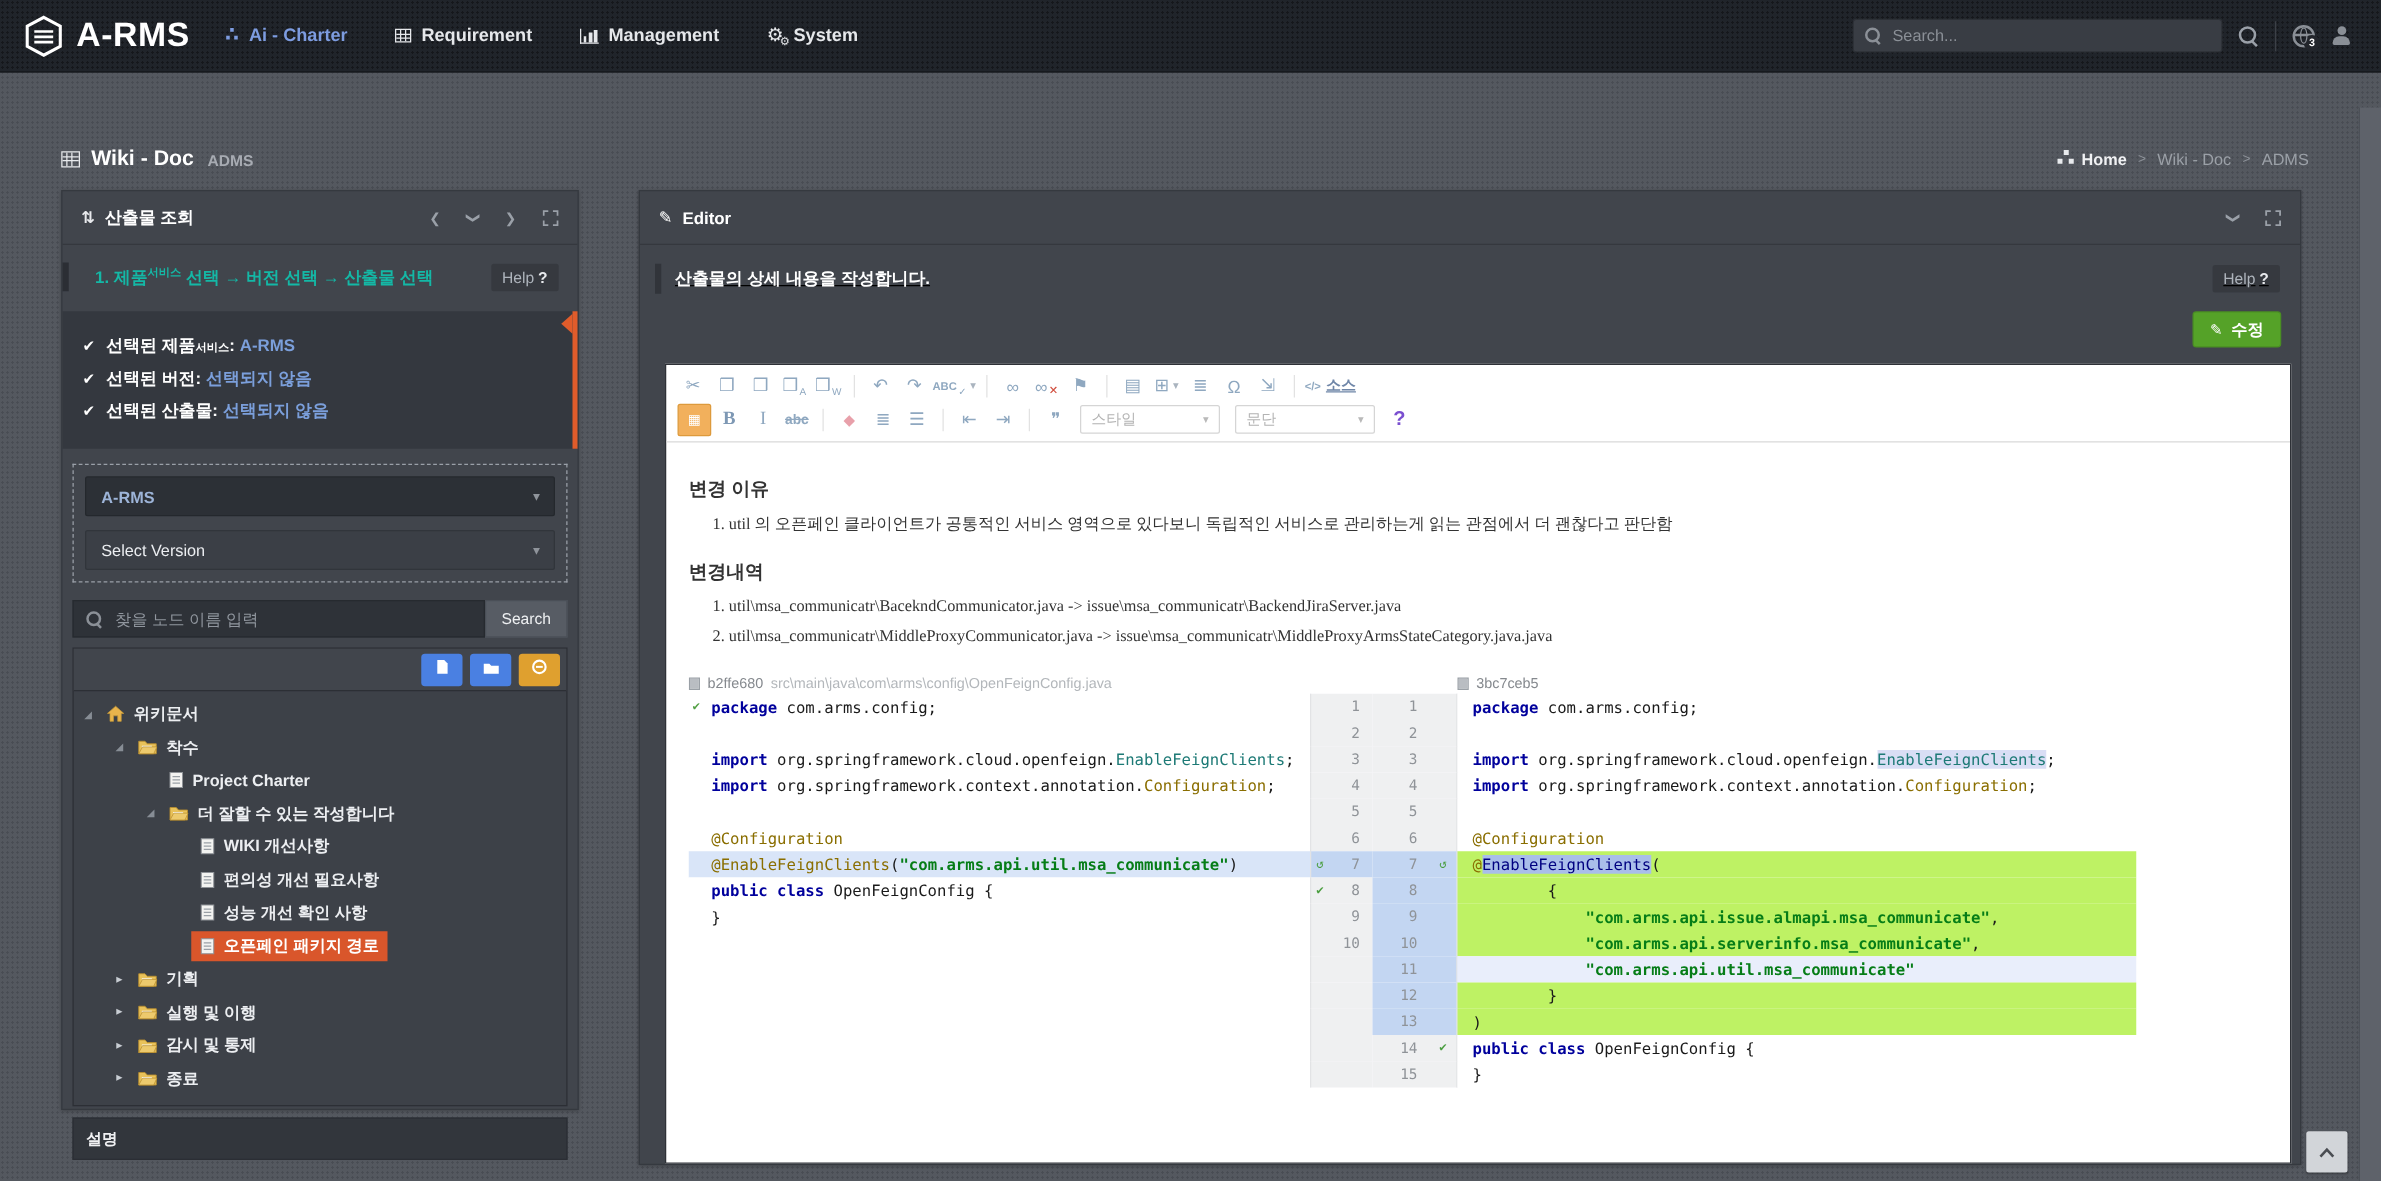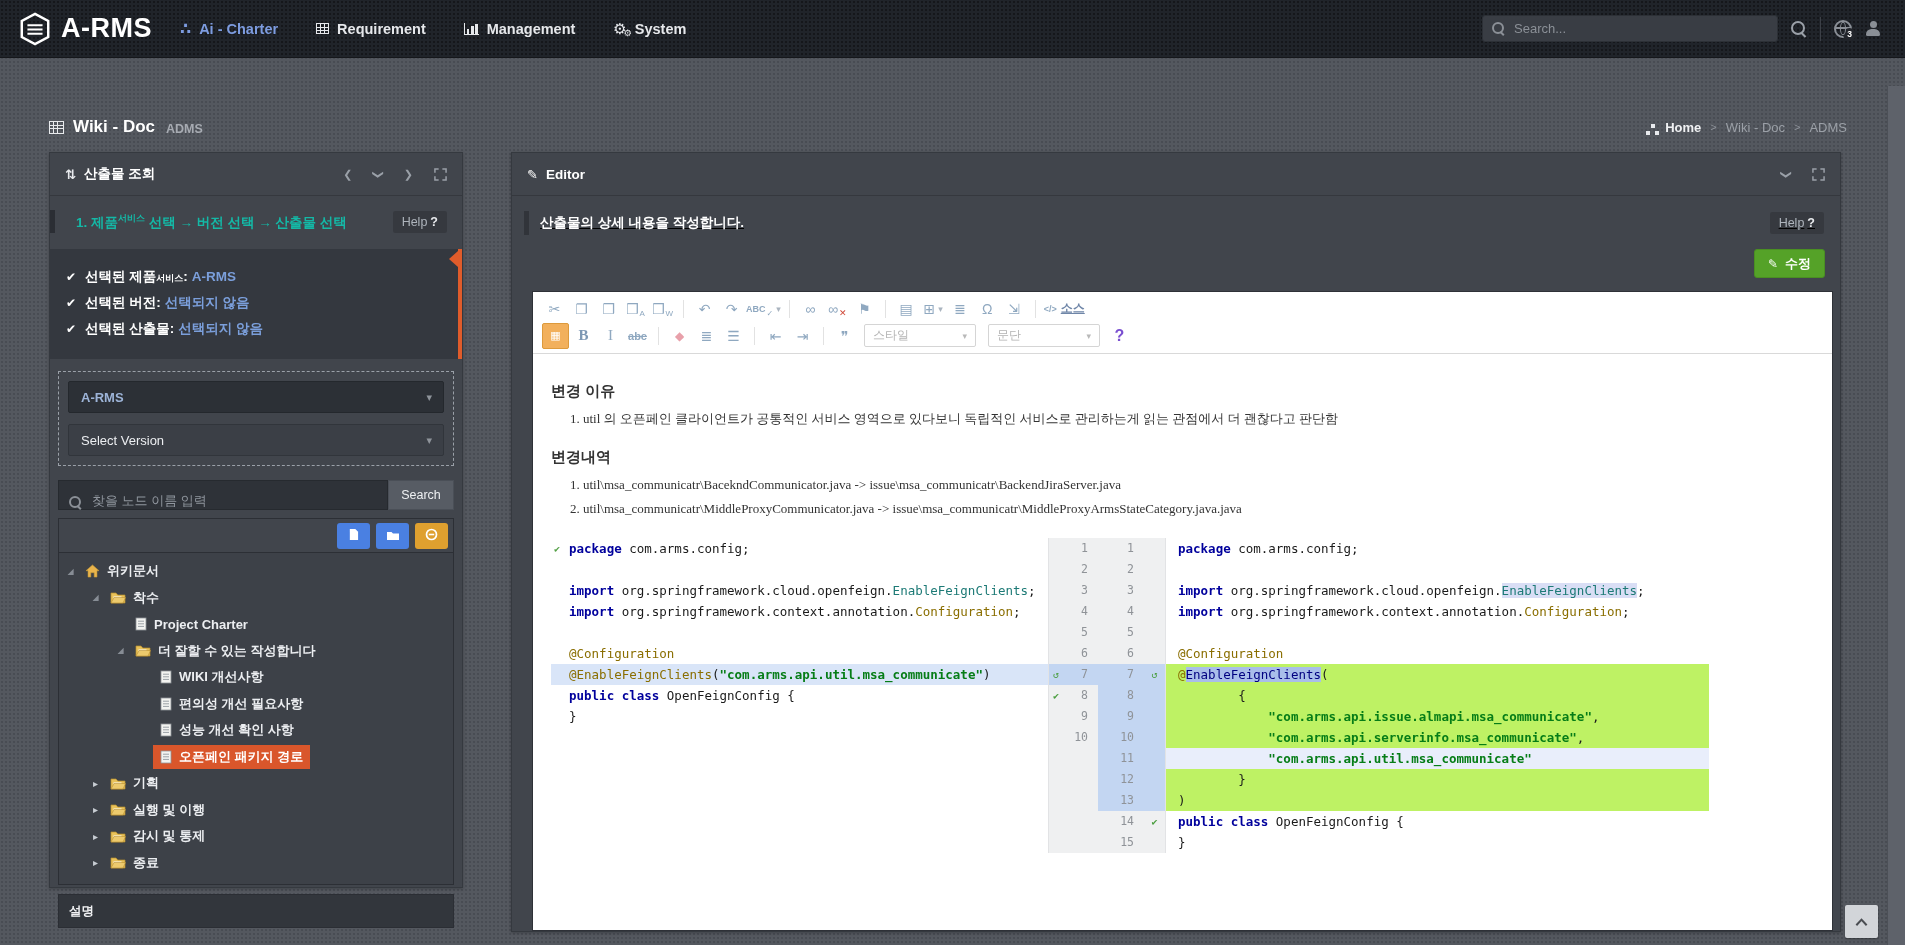--- a/index.html
+++ b/index.html
@@ -46,21 +46,21 @@
   .person{position:relative;width:16px;height:15px;}
   .person::before{content:"";position:absolute;left:4.5px;top:0;width:7px;height:7px;border-radius:50%;background:#8a8f96;}
   .person::after{content:"";position:absolute;left:1px;bottom:0;width:14px;height:7px;border-radius:7px 7px 2px 2px;background:#8a8f96;}
 
   
   .page-head{position:absolute;left:49px;top:112px;right:58px;height:30px;display:flex;align-items:center;}
   .page-title{display:flex;align-items:center;gap:9px;color:#fff;font-size:17px;font-weight:700;}
   .page-title .grid-ic{width:15px;height:13px;color:#e8eaed;}
   .page-tag{color:#a7abb2;font-size:12.5px;font-weight:700;margin-left:2px;margin-top:3px;}
   .breadcrumb{margin-left:auto;display:flex;align-items:center;gap:9px;font-size:13px;}
-  .bc-home{color:#f0f1f3;font-weight:700;display:flex;align-items:flex-end;gap:6px;cursor:pointer;}
+  .bc-home{color:#f0f1f3;font-weight:700;display:flex;align-items:flex-start;gap:6px;cursor:pointer;}
   .bc-sep{color:#8d9299;font-size:11px;}
   .bc-link{color:#9ba0a7;cursor:pointer;}
   .sitemap-ic{position:relative;display:inline-block;width:13px;height:11px;}
   .sitemap-ic::before{content:"";position:absolute;left:4.5px;top:0;width:4px;height:4px;background:#e8eaed;}
   .sitemap-ic::after{content:"";position:absolute;left:0;bottom:0;width:4px;height:4px;background:#e8eaed;box-shadow:9px 0 #e8eaed;}
 
   
   .panel{position:absolute;background:#41454c;border:1px solid #35393f;box-sizing:border-box;box-shadow:0 1px 3px rgba(0,0,0,.25);}
   .panel-hd{height:42px;display:flex;align-items:center;padding:0 15px;border-bottom:1px solid #35383e;}
   .panel-hd-title{display:flex;align-items:center;gap:8px;color:#fff;font-size:13.5px;font-weight:700;}
@@ -84,21 +84,21 @@
   .sel-row .chk{color:#fff;font-size:12px;margin-right:9px;}
   .sel-row .val{color:#7b9fdb;margin-left:4px;}
 
   .dashed-box{margin:12px 8px 0;border:1px dashed #9aa0a8;padding:9px;display:flex;flex-direction:column;gap:11px;}
   .dd{height:30px;display:flex;align-items:center;padding:0 12px;border-radius:2px;position:relative;font-size:13px;cursor:pointer;}
   .dd .caret{position:absolute;right:11px;color:#8f949b;font-size:11px;}
   .dd1{background:#2c3036;border:1px solid #24282d;color:#9db4d8;font-weight:700;}
   .dd2{background:#3b3f46;border:1px solid #31353b;color:#eceef1;}
 
   .nsearch-row{display:flex;margin:14px 8px 0;}
-  .nsearch{flex:1;height:30px;background:#2e3238;border:1px solid #262a2f;display:flex;align-items:flex-end;padding:0 10px;gap:8px;box-sizing:border-box;}
+  .nsearch{flex:1;height:30px;background:#2e3238;border:1px solid #262a2f;display:flex;align-items:center;padding:0 10px;gap:8px;box-sizing:border-box;}
   .nsearch input{flex:1;background:transparent;border:none;outline:none;color:#d8dbe0;font-size:13px;font-family:inherit;}
   .nsearch input::placeholder{color:#90969e;}
   .search-btn{width:66px;height:30px;background:#575c64;border:1px solid #4a4f57;color:#eef0f2;font-size:12.5px;display:flex;align-items:center;justify-content:center;cursor:pointer;box-sizing:border-box;}
 
   .tree-wrap{margin:8px 8px 0;border:1px solid #2c2f35;background:#3d4148;}
   .tree-toolbar{height:33px;border-bottom:1px solid #2c2f35;display:flex;align-items:center;justify-content:flex-end;gap:6px;padding:0 5px;background:#41454c;}
   .tbtn{width:33px;height:26px;border-radius:3px;display:flex;align-items:center;justify-content:center;cursor:pointer;}
   .tbtn.blue{background:#4a80e2;}
   .tbtn.orange{background:#dfa02f;}
   .tree-list{padding:5px 0 8px;}
@@ -640,20 +640,31 @@
         <ol class="ed-ol" id="reason-list">
             <li>util 의 오픈페인 클라이언트가 공통적인 서비스 영역으로 있다보니 독립적인 서비스로 관리하는게 읽는 관점에서 더 괜찮다고 판단함</li>
           </ol>
         <div class="ed-h">변경내역</div>
         <ol class="ed-ol" id="change-list">
             <li>util\msa_communicatr\BacekndCommunicator.java -&gt; issue\msa_communicatr\BackendJiraServer.java</li>
             <li>util\msa_communicatr\MiddleProxyCommunicator.java -&gt; issue\msa_communicatr\MiddleProxyArmsStateCategory.java.java</li>
           </ol>
 
         <div class="diff">
+          <div class="diff-header">
+            <div class="dh-left">
+              <span class="fic"></span>
+              <span class="dh-commit">b2ffe680</span>
+              <span class="dh-path">src\main\java\com\arms\config\OpenFeignConfig.java</span>
+            </div>
+            <div class="dh-right">
+              <span class="fic"></span>
+              <span class="dh-commit">3bc7ceb5</span>
+            </div>
+          </div>
           <div id="diff-body">
               <div class="drow"><div class="dl"><span class="lmark">✔</span><span class="kw">package</span><span class="pl"> com.arms.config;</span></div><div class="gold">1</div><div class="gnew">1</div><div class="gico"></div><div class="dr"><span class="kw">package</span><span class="pl"> com.arms.config;</span></div></div>
               <div class="drow"><div class="dl"></div><div class="gold">2</div><div class="gnew">2</div><div class="gico"></div><div class="dr"></div></div>
               <div class="drow"><div class="dl"><span class="kw">import</span><span class="pl"> org.springframework.cloud.openfeign.</span><span class="cls">EnableFeignClients</span><span class="pl">;</span></div><div class="gold">3</div><div class="gnew">3</div><div class="gico"></div><div class="dr"><span class="kw">import</span><span class="pl"> org.springframework.cloud.openfeign.</span><span class="lav">EnableFeignClients</span><span class="pl">;</span></div></div>
               <div class="drow"><div class="dl"><span class="kw">import</span><span class="pl"> org.springframework.context.annotation.</span><span class="ann">Configuration</span><span class="pl">;</span></div><div class="gold">4</div><div class="gnew">4</div><div class="gico"></div><div class="dr"><span class="kw">import</span><span class="pl"> org.springframework.context.annotation.</span><span class="ann">Configuration</span><span class="pl">;</span></div></div>
               <div class="drow"><div class="dl"></div><div class="gold">5</div><div class="gnew">5</div><div class="gico"></div><div class="dr"></div></div>
               <div class="drow"><div class="dl"><span class="ann">@Configuration</span></div><div class="gold">6</div><div class="gnew">6</div><div class="gico"></div><div class="dr"><span class="ann">@Configuration</span></div></div>
               <div class="drow"><div class="dl hl-blue"><span class="ann">@EnableFeignClients</span><span class="pl">(</span><span class="str">"com.arms.api.util.msa_communicate"</span><span class="pl">)</span></div><div class="gold gb">7<span class="g-ic">↺</span></div><div class="gnew gb">7</div><div class="gico gb">↺</div><div class="dr hl-green"><span class="ann">@</span><span class="sel">EnableFeignClients</span><span class="pl">(</span></div></div>
               <div class="drow"><div class="dl"><span class="kw">public class</span><span class="pl"> OpenFeignConfig {</span></div><div class="gold">8<span class="g-ic">✔</span></div><div class="gnew gb">8</div><div class="gico gb"></div><div class="dr hl-green"><span class="pl">        {</span></div></div>
               <div class="drow"><div class="dl"><span class="pl">}</span></div><div class="gold">9</div><div class="gnew gb">9</div><div class="gico gb"></div><div class="dr hl-green"><span class="str">            "com.arms.api.issue.almapi.msa_communicate"</span><span class="pl">,</span></div></div>

